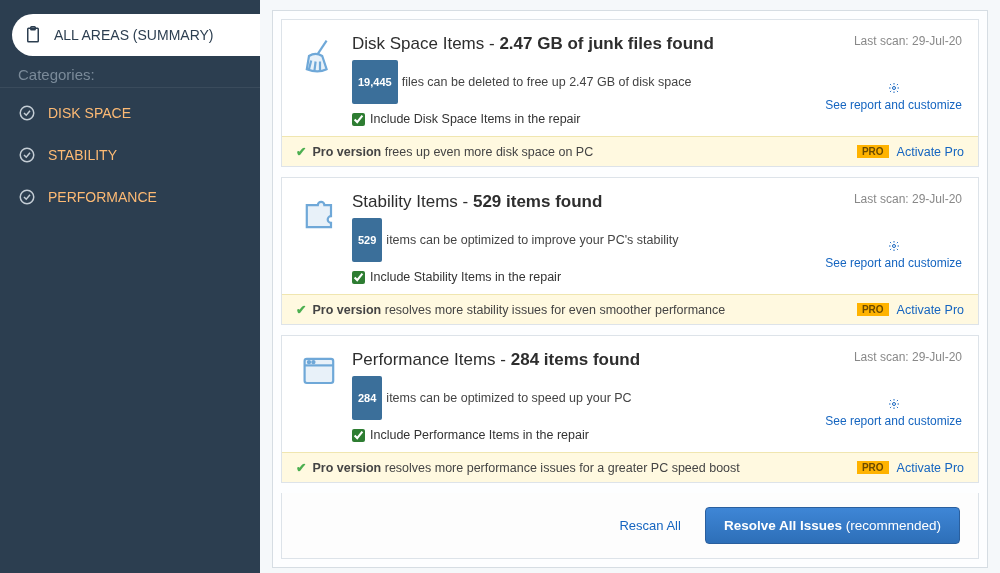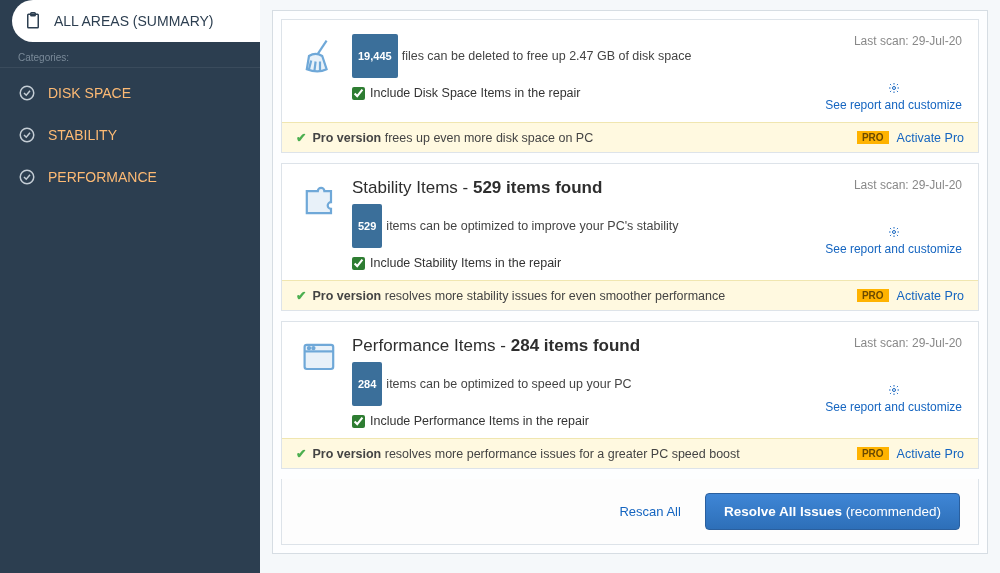--- a/index.html
+++ b/index.html
@@ -9,21 +9,21 @@
       width: 1000px;
       height: 573px;
       overflow: hidden;
       display: flex;
     }
     .sidebar {
       width: 260px;
       background: #2c3e50;
       color: #fff;
       flex-shrink: 0;
-      padding-top: 0;
+      padding-top: 14px;
     }
     .sidebar-item {
       display: flex;
       align-items: center;
       padding: 12px 18px;
       cursor: pointer;
       font-size: 14px;
       color: #fdba74;
     }
     .sidebar-item.active {
@@ -33,21 +33,21 @@
       margin-left: 12px;
       padding-left: 12px;
     }
     .sidebar-icon {
       width: 18px;
       height: 18px;
       margin-right: 12px;
       flex-shrink: 0;
     }
     .categories-label {
-      font-size: 10px;
+      font-size: 15px;
       color: #7a8a99;
       padding: 10px 18px 4px 18px;
       border-bottom: 1px solid #3a4b5c;
       margin-bottom: 4px;
     }
     .main {
       flex: 1;
       padding: 10px 12px;
       overflow-y: auto;
       background: #f5f8fa;
@@ -237,20 +237,23 @@
       <div class="card-icon-wrap">
         <span class="card-icon">
           <svg viewBox="0 0 40 40" fill="none" stroke="#6fa8d8" stroke-width="2">
                 <path d="M26 6 L18 18"></path>
                 <path d="M10 20 Q16 16 22 20 L26 32 Q18 36 8 32 Z" fill="#e8f1f9"></path>
                 <path d="M12 24 L10 32 M16 25 L15 33 M20 25 L20 33"></path>
               </svg>
         </span>
       </div>
       <div class="card-mid">
+        <div class="card-title">
+          <span>Disk Space Items - </span><span class="bold">2.47 GB of junk files found</span>
+        </div>
         <div class="subline">
           <span class="badge">19,445</span><span>files can be deleted to free up 2.47 GB of disk space</span>
         </div>
         <label class="checkbox-row">
           <input type="checkbox" checked="" style="">
           <span>Include Disk Space Items in the repair</span>
         </label>
       </div>
       <div class="card-right">
         <div class="last-scan">Last scan: 29-Jul-20</div>

